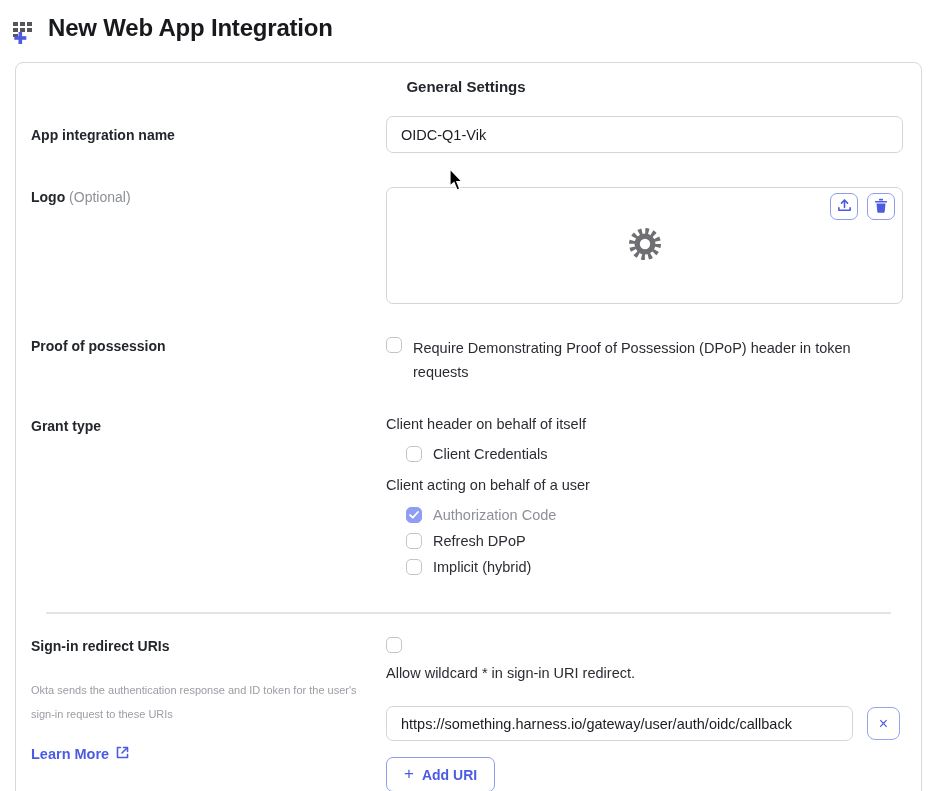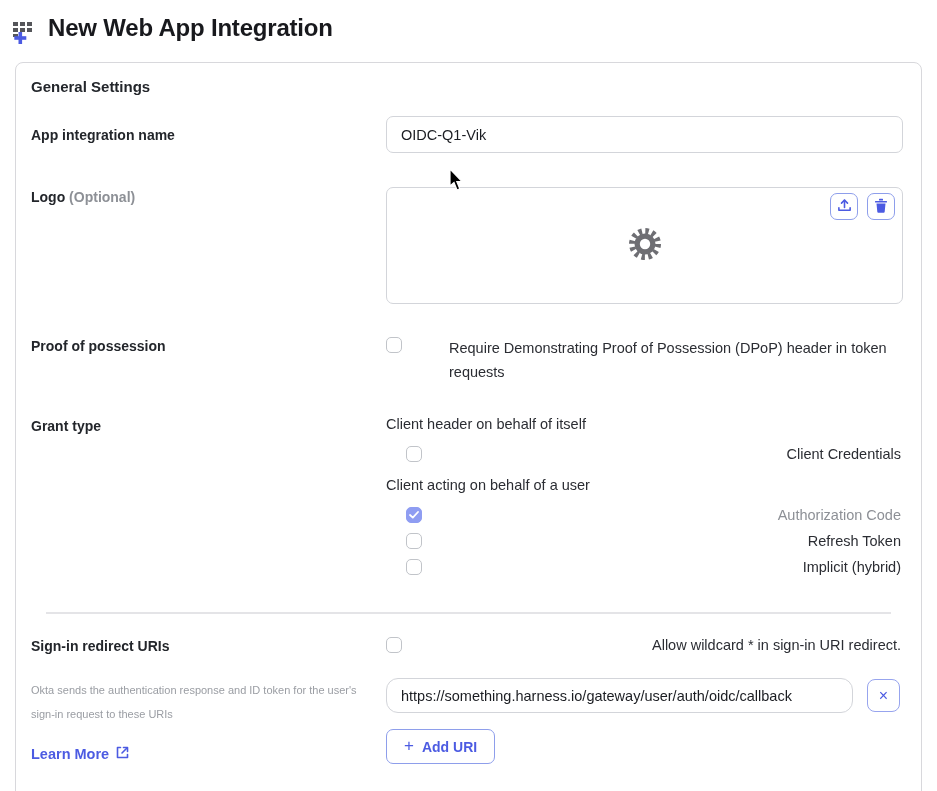--- a/index.html
+++ b/index.html
@@ -20,24 +20,24 @@
   }
   .app-icon { width: 28px; height: 28px; position: relative; top: 2px; }
   
   .card {
     position: absolute; left: 15px; top: 62px;
     width: 907px; height: 860px;
     border: 1px solid #d8d8dc; border-radius: 8px;
     background: #ffffff;
     padding: 15px 20px 0 15px;
   }
-  .section-title { font-size: 15px; font-weight: bold; color: #23262b; margin-bottom: 30px; }
+  .section-title { font-size: 15px; font-weight: bold; color: #23262b; margin-bottom: 30px; text-align: center; }
   .row { display: grid; grid-template-columns: 355px 1fr; align-items: start; }
   .row-label { font-size: 14px; font-weight: bold; color: #23262b; padding-top: 2px; }
-  .optional { font-weight: bold; color: #8d9096; }
+  .optional { font-weight: normal; color: #8d9096; }
   
   .text-input {
     width: 517px; height: 37px;
     border: 1px solid #d3d5da; border-radius: 7px;
     font-family: "Liberation Sans", sans-serif;
     font-size: 14.5px; color: #1b1d22;
     padding: 0 14px; background: #fff; outline: none;
   }
   .row-appname { margin-bottom: 25px; }
   .row-appname .text-input { position: relative; top: -9px; }
@@ -48,21 +48,21 @@
   }
   .logo-actions { position: absolute; top: 5px; right: 7px; display: flex; gap: 9px; }
   .icon-btn {
     width: 28px; height: 27px; background: #fff;
     border: 1.5px solid #8e9eeb; border-radius: 7px;
     display: flex; align-items: center; justify-content: center;
     color: #4c5be2; cursor: pointer; padding: 0;
   }
   .gear-wrap { position: absolute; left: 50%; top: 50%; transform: translate(-50%,-50%); }
   
-  .check-row { display: flex; align-items: flex-start; gap: 11px; justify-content: space-between; }
+  .check-row { display: flex; align-items: flex-start; gap: 11px; }
   .checkbox {
     flex: 0 0 auto; width: 16px; height: 16px; margin-top: 1px;
     border: 1.5px solid #c1c4c9; border-radius: 5px; background: #fff;
   }
   .checkbox.checked {
     border-color: #8f9df2; background: #8f9df2;
     display: flex; align-items: center; justify-content: center;
   }
   .check-label { font-size: 14.5px; color: #2b2d33; line-height: 18px; }
   .check-label.muted { color: #8d9096; }
@@ -77,23 +77,23 @@
   .divider { border: none; border-top: 2px solid #e4e4e7; margin: 28px 10px 0 15px; }
   
   .row-redirect { margin-top: 22px; }
   .redirect-left .row-label { margin-bottom: 24px; }
   .helper-text { font-size: 11px; color: #9a9da3; line-height: 24px; max-width: 345px; }
   .learn-more {
     display: inline-flex; align-items: center; gap: 7px;
     margin-top: 20px; color: #4c5be2; font-size: 14.5px; font-weight: bold;
     text-decoration: none;
   }
-  .wildcard-row { margin-bottom: 24px; }
+  .wildcard-row { margin-bottom: 24px; flex-direction: column; }
   .uri-row { display: flex; align-items: center; gap: 14px; }
-  .uri-input { width: 467px; height: 35px; border-radius: 12px; }
+  .uri-input { width: 467px; height: 35px; }
   .remove-uri-btn {
     width: 33px; height: 33px; background: #fff;
     border: 1.5px solid #97a4ee; border-radius: 8px;
     color: #4c5be2; font-size: 16px; line-height: 1; cursor: pointer;
     display: flex; align-items: center; justify-content: center;
   }
   .add-uri-btn {
     margin-top: 16px; height: 35px; padding: 0 17px;
     background: #fff; border: 1px solid #8e9eeb; border-radius: 7px;
     color: #4c5be2; font-size: 14px; font-weight: bold; cursor: pointer;
@@ -205,21 +205,21 @@
         <div class="check-row grant-option">
           <span class="checkbox checked">
             <svg width="10" height="8" viewBox="0 0 10 8">
               <path d="M1 4 L3.8 6.6 L9 1" fill="none" stroke="#fff" stroke-width="1.8" stroke-linecap="round" stroke-linejoin="round"></path>
             </svg>
           </span>
           <span class="check-label muted">Authorization Code</span>
         </div>
         <div class="check-row grant-option">
           <span class="checkbox"></span>
-          <span class="check-label">Refresh Token</span>
+          <span class="check-label">Refresh DPoP</span>
         </div>
         <div class="check-row grant-option">
           <span class="checkbox"></span>
           <span class="check-label">Implicit (hybrid)</span>
         </div>
       </div>
     </div>
   </div>
 
   <hr class="divider">

